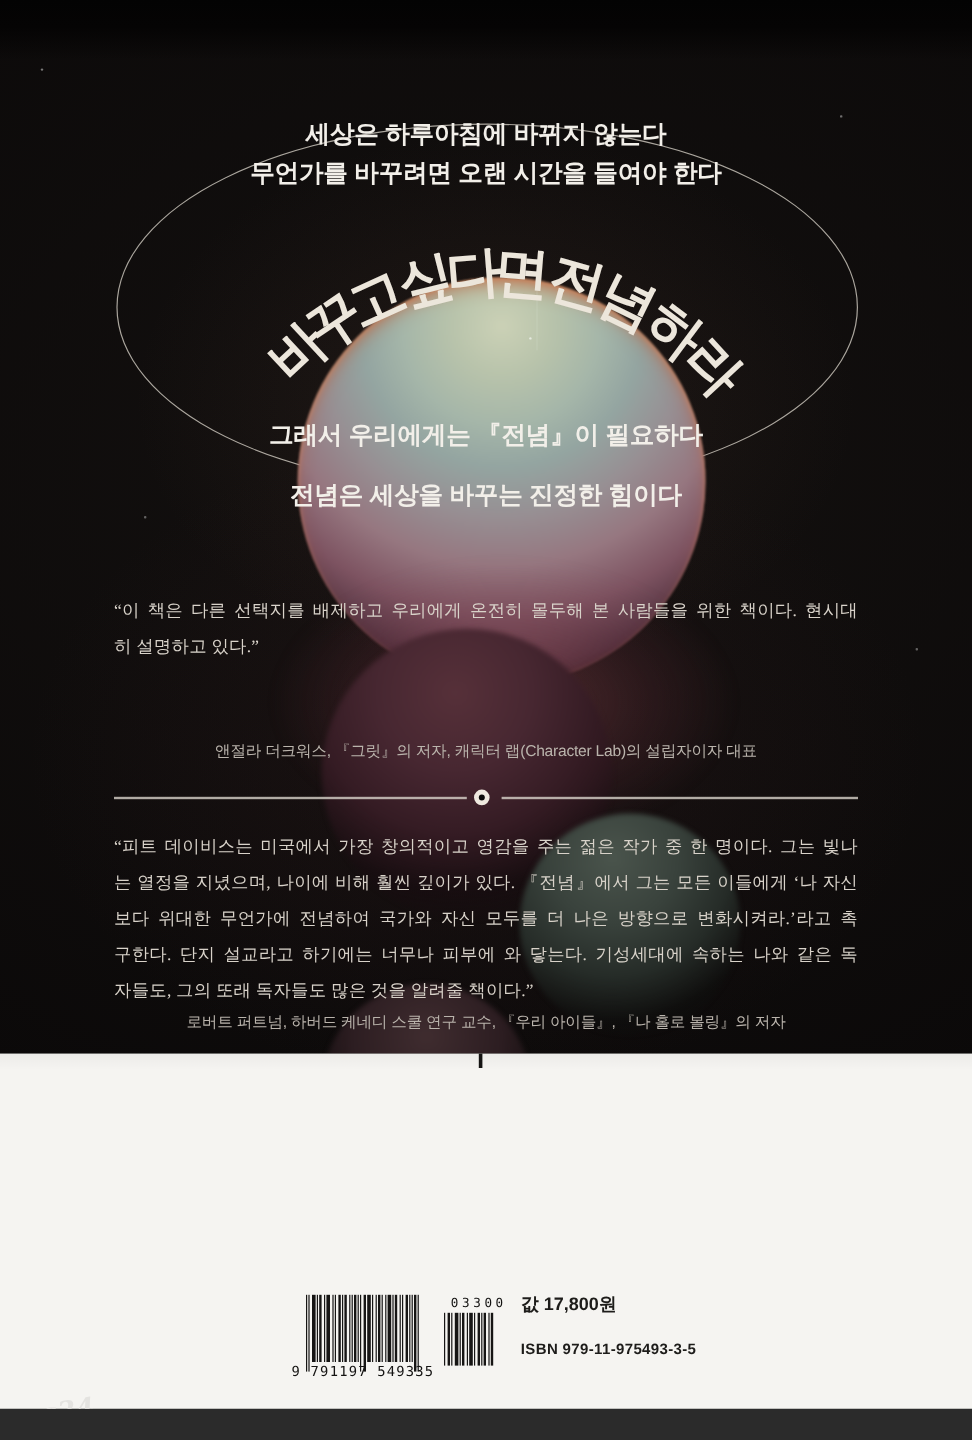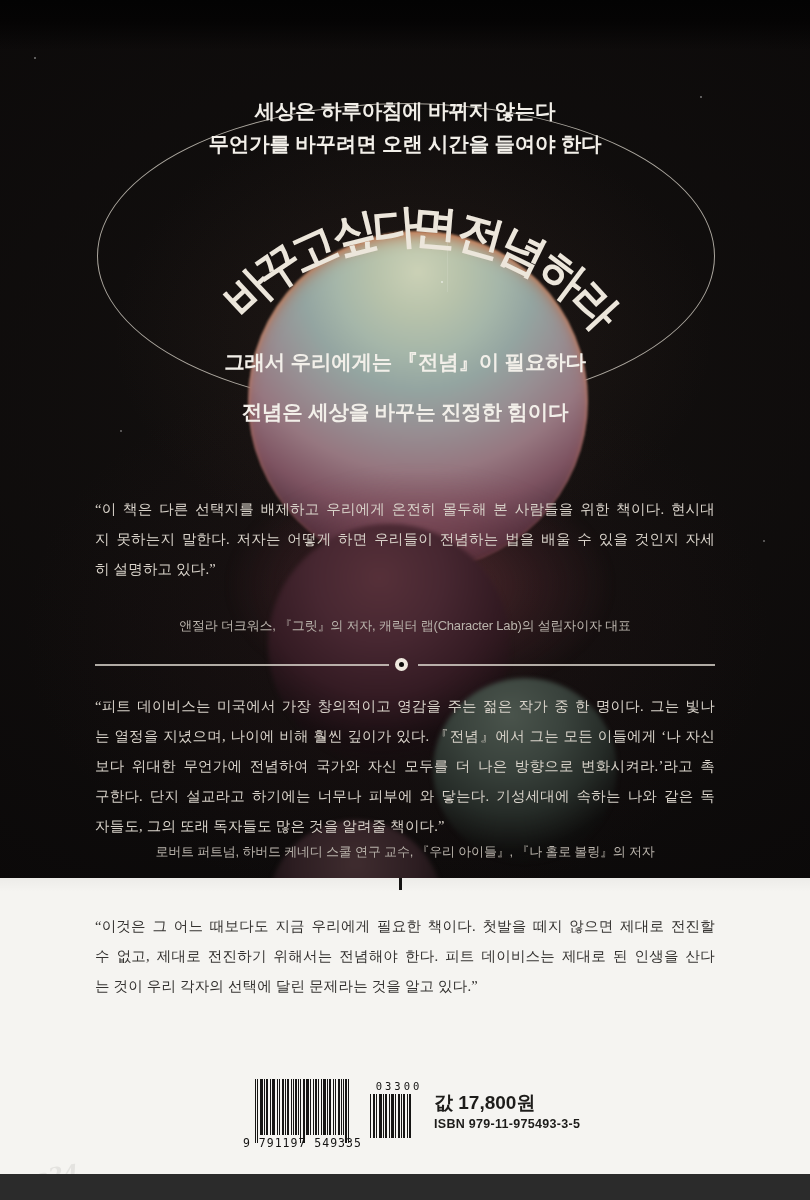--- a/index.html
+++ b/index.html
@@ -64,21 +64,21 @@
   .a3{position:absolute;left:0;top:125px;width:810px;text-align:center;
     font-size:13px;color:#4b4944;letter-spacing:-.2px;}
   .barcode{position:absolute;display:flex;align-items:flex-start;}
   .barcode-main{left:255px;top:201px;width:104px;height:66px;}
   .barcode-addon{left:370px;top:216px;width:58px;height:46px;}
   .bar{flex:none;background:#161514;}
   .barcode-main-digits{position:absolute;left:243px;top:258px;width:125px;
     font-family:"DejaVu Sans Mono",monospace;font-size:11.5px;letter-spacing:1px;color:#141312;}
   .barcode-addon-digits{position:absolute;left:370px;top:202px;width:58px;text-align:center;
     font-family:"DejaVu Sans Mono",monospace;font-size:10.5px;letter-spacing:3px;color:#141312;}
-  .price{position:absolute;left:434px;top:212px;font-size:19px;font-weight:700;color:#1d1c1a;}
+  .price{position:absolute;left:434px;top:200px;font-size:15px;font-weight:700;color:#1d1c1a;}
   .isbn{position:absolute;left:434px;top:239px;font-size:12.5px;font-weight:700;
     letter-spacing:.3px;color:#1d1c1a;}
   .watermark{position:absolute;left:8px;top:286px;font-family:"DejaVu Serif",serif;
     font-style:italic;font-weight:700;font-size:21px;color:#e4e3e0;
     transform:rotate(-8deg);letter-spacing:1px;}
 </style>
 </head>
 <body>
 
 <div class="page">
@@ -113,21 +113,20 @@
         <span class="arc-char" style="left: 523.169px; top: 252.172px; transform: translate(-50%, -50%) rotate(26.2deg);">념</span>
         <span class="arc-char" style="left: 561.761px; top: 275.821px; transform: translate(-50%, -50%) rotate(36.8deg);">하</span>
         <span class="arc-char" style="left: 594.764px; top: 305.537px; transform: translate(-50%, -50%) rotate(47.2deg);">라</span>
       </div>
 
     <div class="tagline m1">그래서 우리에게는 『전념』이 필요하다</div>
     <div class="tagline m2">전념은 세상을 바꾸는 진정한 힘이다</div>
 
     <div class="quote q1">
         <div class="qline">“이 책은 다른 선택지를 배제하고 우리에게 온전히 몰두해 본 사람들을 위한 책이다. 현시대</div>
-        <div class="qline">지 못하는지 말한다. 저자는 어떻게 하면 우리들이 전념하는 법을 배울 수 있을 것인지 자세</div>
         <div class="qline last">히 설명하고 있다.”</div>
       </div>
     <div class="attribution a1">앤절라 더크워스, 『그릿』의 저자, 캐릭터 랩(Character Lab)의 설립자이자 대표</div>
 
     <div class="divider">
       <div class="seg seg-l"></div>
       <div class="dot"></div>
       <div class="seg seg-r"></div>
     </div>
 
@@ -137,25 +136,20 @@
         <div class="qline">보다 위대한 무언가에 전념하여 국가와 자신 모두를 더 나은 방향으로 변화시켜라.’라고 촉</div>
         <div class="qline">구한다. 단지 설교라고 하기에는 너무나 피부에 와 닿는다. 기성세대에 속하는 나와 같은 독</div>
         <div class="qline last">자들도, 그의 또래 독자들도 많은 것을 알려줄 책이다.”</div>
       </div>
     <div class="attribution a2">로버트 퍼트넘, 하버드 케네디 스쿨 연구 교수, 『우리 아이들』, 『나 홀로 볼링』의 저자</div>
   </div>
 
   <div class="footer">
     <div class="tick"></div>
 
-    <div class="quote-footer">
-        <div class="qline">“이것은 그 어느 때보다도 지금 우리에게 필요한 책이다. 첫발을 떼지 않으면 제대로 전진할</div>
-        <div class="qline">수 없고, 제대로 전진하기 위해서는 전념해야 한다. 피트 데이비스는 제대로 된 인생을 산다</div>
-        <div class="qline last">는 것이 우리 각자의 선택에 달린 문제라는 것을 알고 있다.”</div>
-      </div>
 
     <div class="barcode barcode-main" id="barcode-main">
         <div class="bar" style="width: 1px; height: 64px; margin-right: 1px;"></div>
         <div class="bar" style="width: 1px; height: 64px; margin-right: 2px;"></div>
         <div class="bar" style="width: 3px; height: 56px; margin-right: 1px;"></div>
         <div class="bar" style="width: 1px; height: 56px; margin-right: 1px;"></div>
         <div class="bar" style="width: 2px; height: 56px; margin-right: 2px;"></div>
         <div class="bar" style="width: 1px; height: 56px; margin-right: 1px;"></div>
         <div class="bar" style="width: 3px; height: 56px; margin-right: 2px;"></div>
         <div class="bar" style="width: 1px; height: 56px; margin-right: 1px;"></div>

